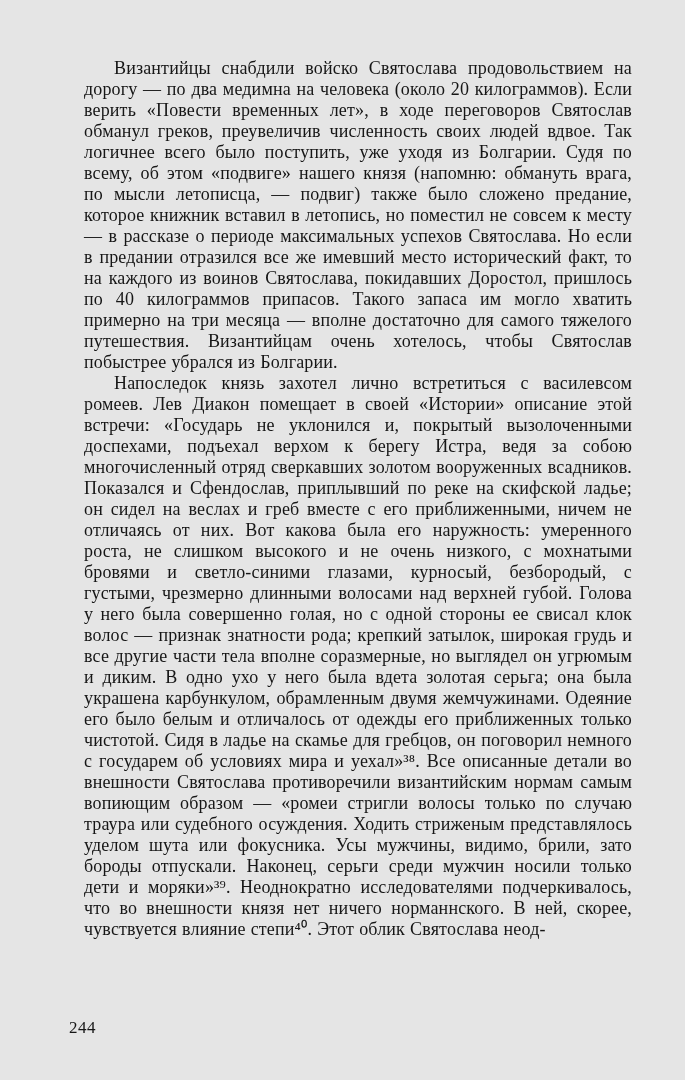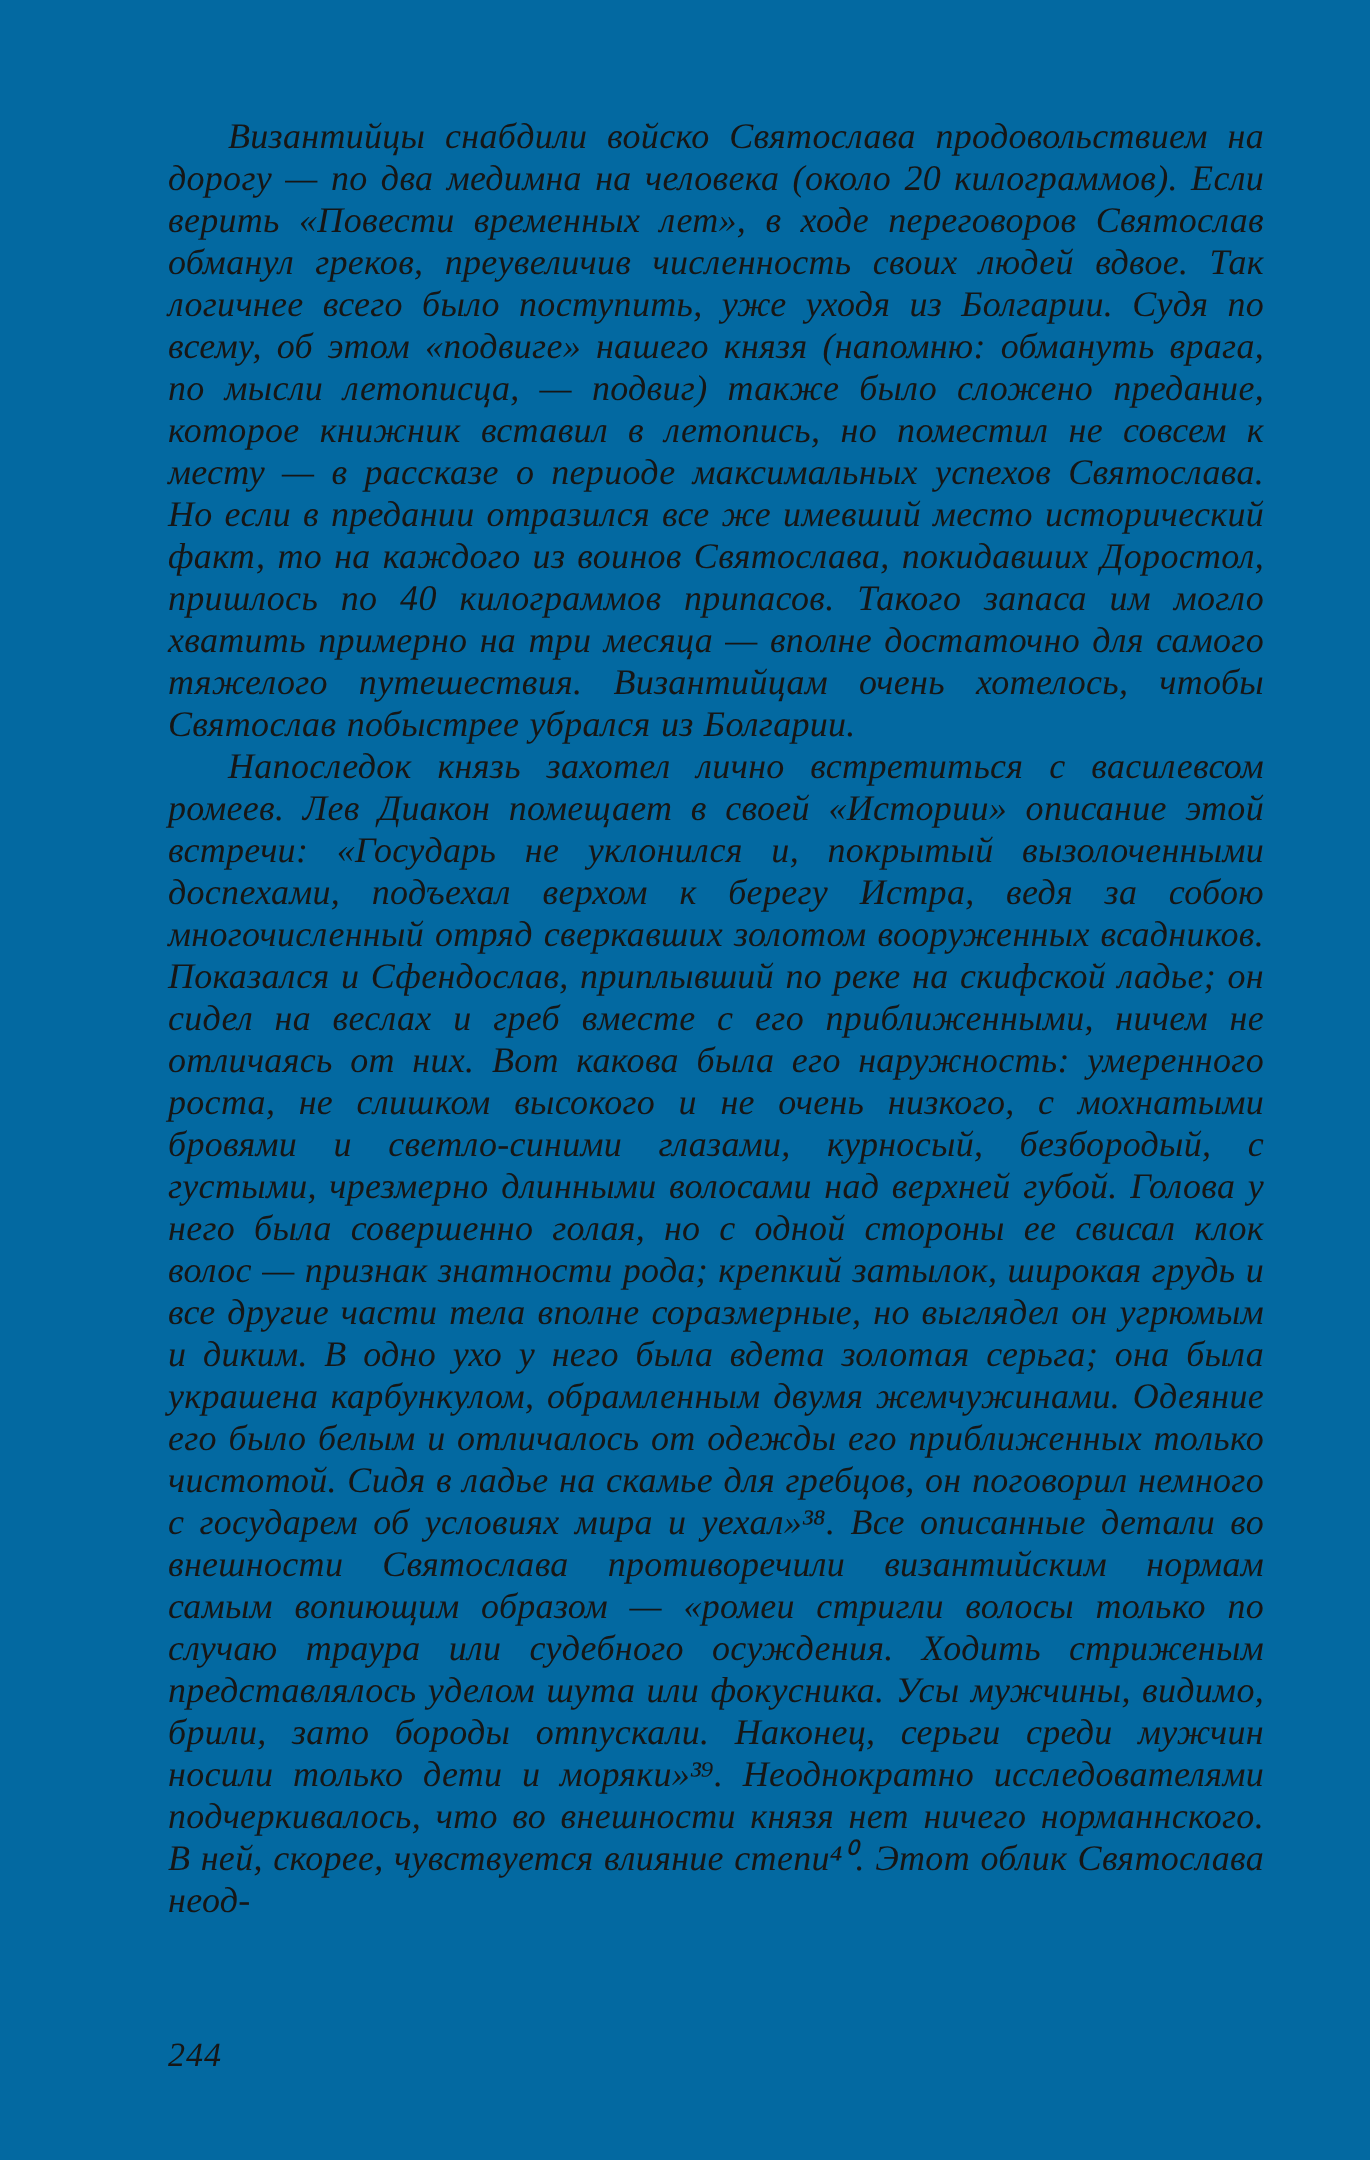--- a/index.html
+++ b/index.html
@@ -12,41 +12,40 @@
       background: #fbfbfa;
       font-family: "Liberation Serif", serif;
       color: #161616;
       overflow: hidden;
     }
     .page {
       position: relative;
       box-sizing: border-box;
       width: 685px;
       height: 1080px;
-      background: #0369a1;
+      background: #e5e5e5;
       padding: 58px 79px 0 84px;
-      font-style: italic;
     }
     .text-block {
       width: 548px;
       font-size: 18px;
       line-height: 21px;
       text-align: justify;
       letter-spacing: 0.15px;
       word-spacing: 0.5px;
       hyphens: auto;
       -webkit-hyphens: auto;
     }
     .text-block p {
       margin: 0;
       text-indent: 30px;
     }
     .page-number {
       position: absolute;
-      left: 84px;
+      left: 69px;
       bottom: 42px;
       font-size: 17px;
       letter-spacing: 0.5px;
     }
   </style>
 </head>
 <body>
 
 <div class="page">
   <div class="text-block">

